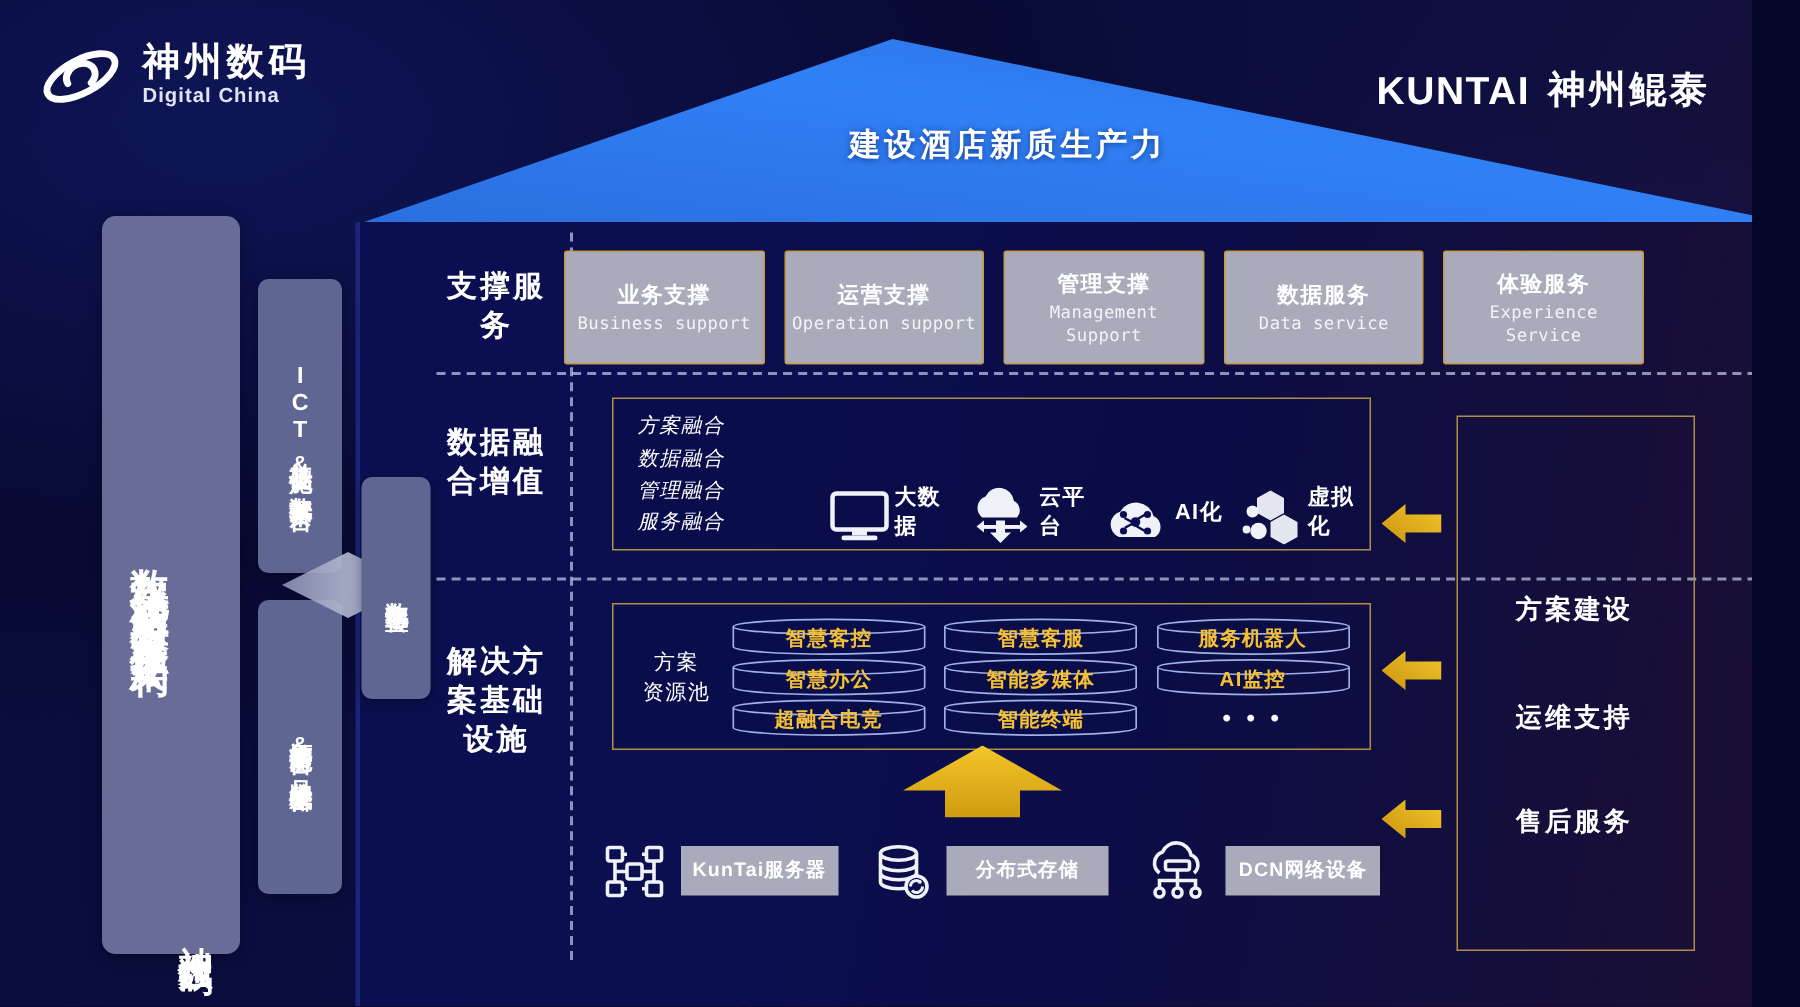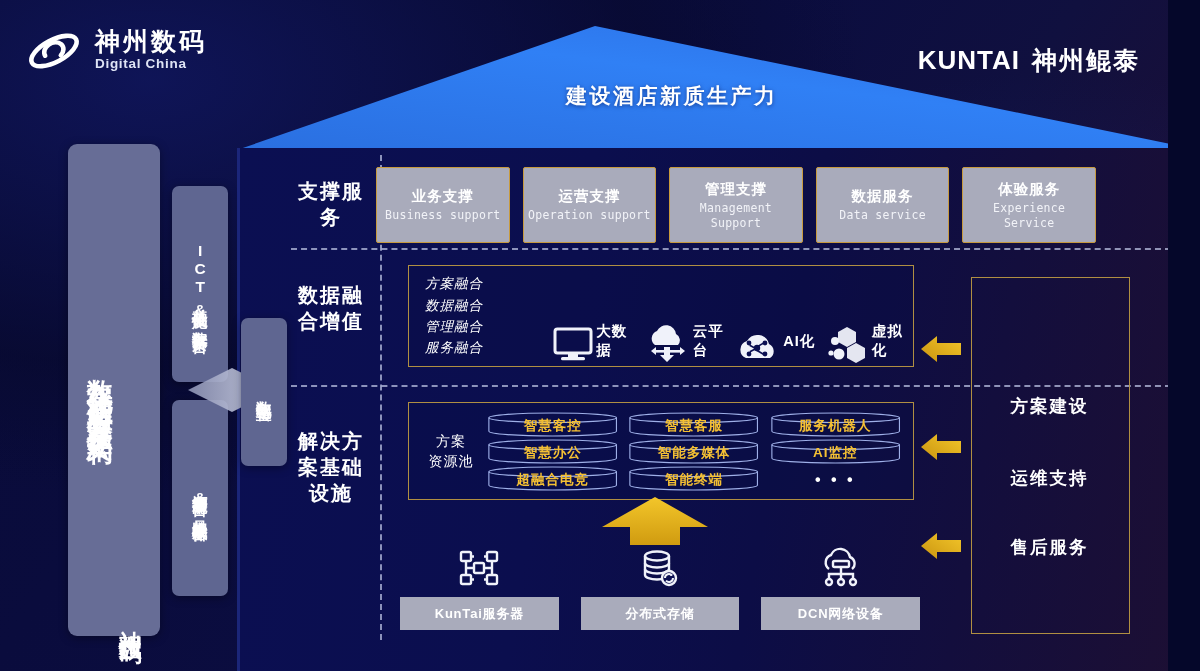--- a/index.html
+++ b/index.html
@@ -106,21 +106,21 @@
        color:#f5c033;font-size:13.5px;font-weight:700;letter-spacing:1px;height:25px;text-align:center;}
   .cyl svg{position:absolute;inset:0;width:100%;height:100%;}
   .cyl span{position:relative;z-index:2;padding-top:3px;}
   .cyl.dots span{color:#ffffff;letter-spacing:3px;font-size:16px;}
 
   
   .uparrow{position:absolute;left:602px;top:497px;width:106px;height:48px;}
 
   
   .infra{position:absolute;left:400px;top:530px;width:520px;height:100px;display:flex;gap:22px;}
-  .infra-col{flex:1;display:flex;flex-direction:column;align-items:center;justify-content:flex-end;gap:8px;}
+  .infra-col{flex:1;display:flex;flex-direction:row;align-items:center;justify-content:flex-end;gap:8px;}
   .infra-ic{height:44px;display:flex;align-items:flex-end;justify-content:center;}
   .infra-chip{width:100%;height:33px;background:#a9abbb;display:flex;align-items:center;justify-content:center;
               color:#fff;font-size:13px;letter-spacing:.8px;font-weight:600;}
 
   
   .svc-box{position:absolute;left:971px;top:277px;width:157px;height:355px;border:1.5px solid #b08f42;}
   .svc-item{position:absolute;left:0;width:100%;text-align:center;color:#fff;
             font-size:17.5px;font-weight:600;letter-spacing:2px;}
   .arrow-l{position:absolute;width:40px;height:26px;}
 

